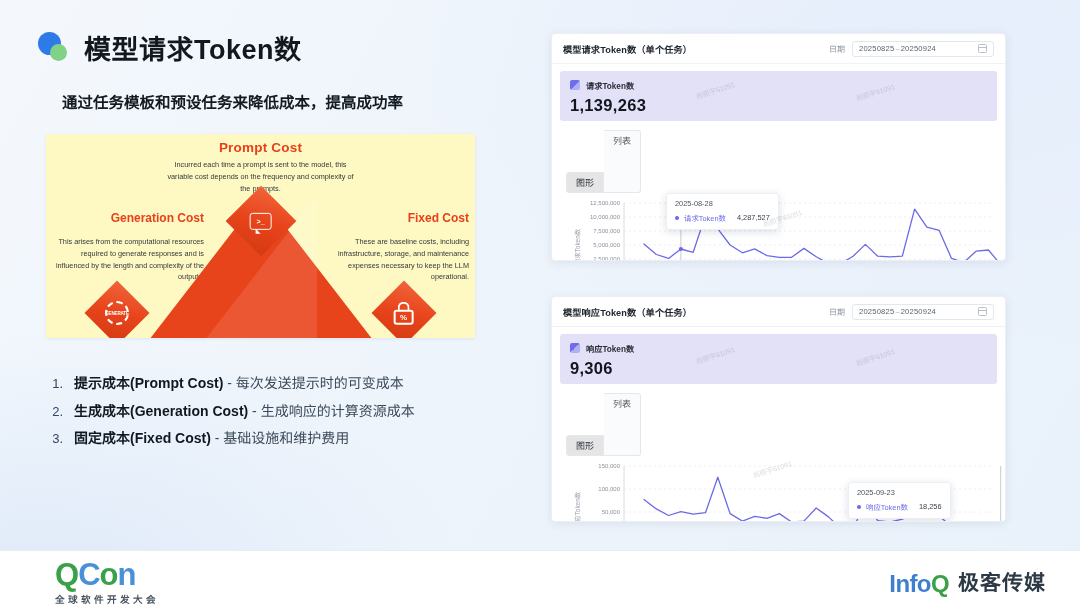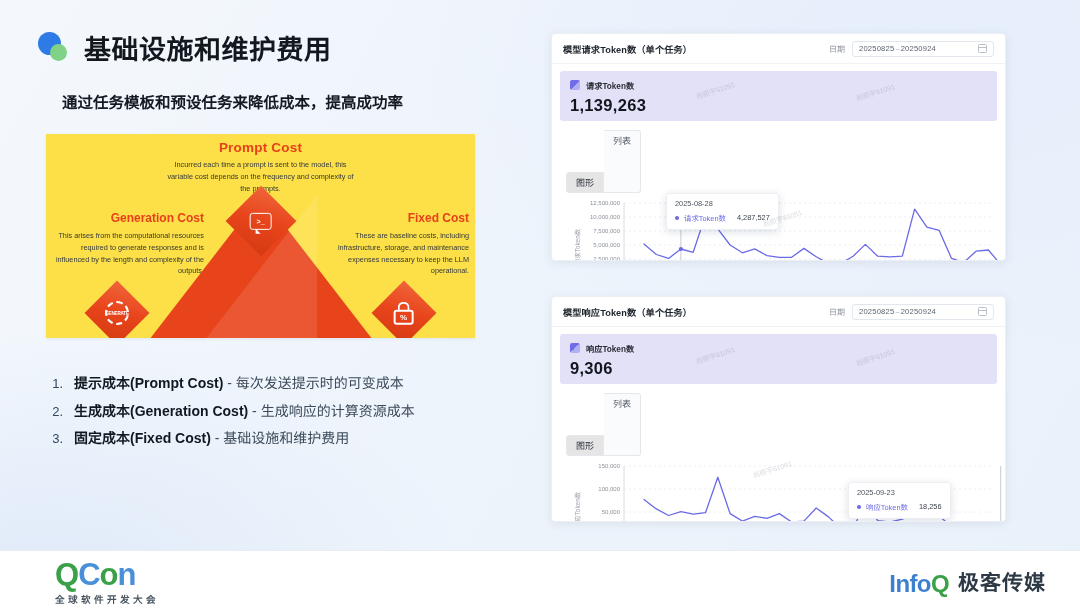--- a/index.html
+++ b/index.html
@@ -34,37 +34,37 @@
     white-space: nowrap;
   }
   .slide-subtitle {
     position: absolute; left: 62px; top: 90px;
     font-size: 15.5px; font-weight: 700; color: #141a22; white-space: nowrap;
   }
 
   
   .infographic {
     position: absolute; left: 46px; top: 134px; width: 429px; height: 204px;
-    background: #fde047; overflow: hidden;
+    background: #fef9c3; overflow: hidden;
     box-shadow: 0 1px 3px rgba(30,50,90,.08);
   }
   .ig-head { position: absolute; left: 0; right: 0; top: 6px; text-align: center; }
   .ig-head .ig-title {
     font-size: 13.5px; font-weight: 700; color: #e8401a; letter-spacing: .2px;
   }
   .ig-head .ig-body {
     margin: 4px auto 0; width: 190px;
     font-size: 7.3px; line-height: 1.62; color: #33383d; text-align: center;
   }
   .ig-side { position: absolute; top: 77px; width: 152px; text-align: right; }
   .ig-side.left { left: 6px; }
   .ig-side.right { right: 6px; }
   .ig-side .ig-title { font-size: 12px; font-weight: 700; color: #e8401a; }
   .ig-side .ig-body {
-    margin-top: 5px; font-size: 7.3px; line-height: 1.62; color: #33383d;
+    margin-top: 11px; font-size: 7.3px; line-height: 1.62; color: #33383d;
   }
 
   .triangle {
     position: absolute; left: 50%; bottom: -2px; transform: translateX(-50%);
     width: 0; height: 0;
     border-left: 112px solid transparent;
     border-right: 112px solid transparent;
     border-bottom: 145px solid #e8441b;
   }
   .tri-sheen {
@@ -247,21 +247,21 @@
 </head>
 <body>
 
 <div class="left-col">
 
   <div class="title-row">
     <div class="logo-dots">
       <div class="d-blue"></div>
       <div class="d-green"></div>
     </div>
-    <div class="slide-title">基础设施和维护费用</div>
+    <div class="slide-title">模型请求Token数</div>
   </div>
 
   <div class="slide-subtitle">通过任务模板和预设任务来降低成本，提高成功率</div>
 
   <div class="infographic">
     <div class="ig-head">
       <div class="ig-title">Prompt Cost</div>
       <div class="ig-body">Incurred each time a prompt is sent to the model, this variable cost depends on the frequency and complexity of the prompts.</div>
     </div>
 

